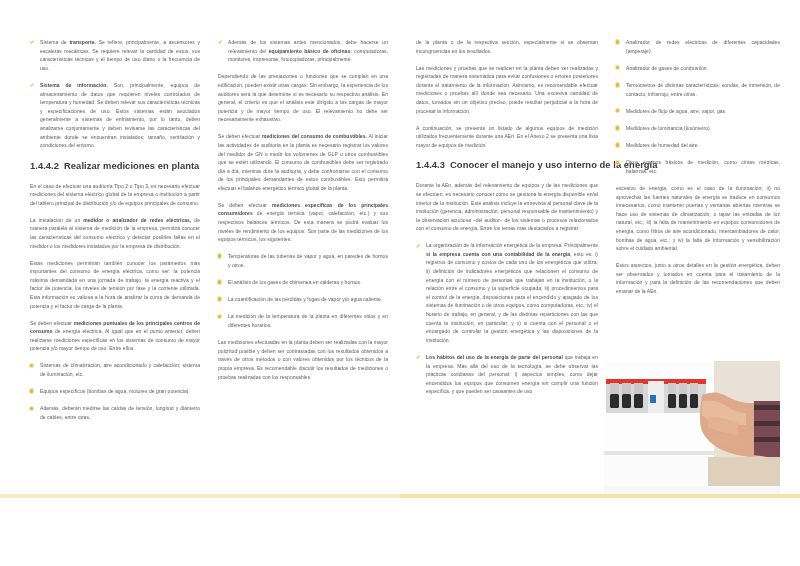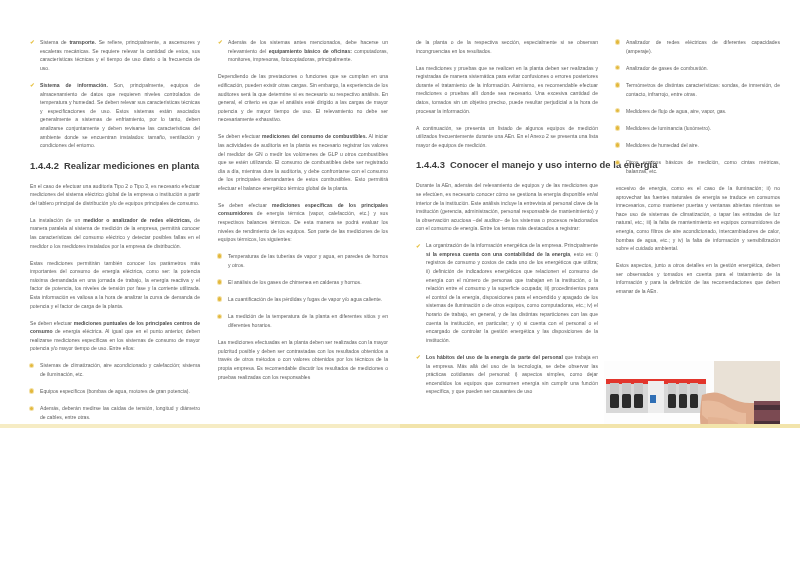--- a/index.html
+++ b/index.html
@@ -3,21 +3,21 @@
 <meta charset="utf-8">
 <style>
   * { box-sizing: border-box; margin: 0; padding: 0; }
   html, body {
     width: 800px; height: 566px;
     background: #ffffff;
     font-family: "Liberation Sans", sans-serif;
   }
   #page {
     position: relative;
-    width: 800px; height: 428px;
+    width: 800px; height: 498px;
     background: #ef4444;
     overflow: hidden;
   }
   
   .spread { display: flex; width: 800px; height: 566px; }
   .page {
     position: relative;
     width: 400px; height: 566px;
     background: #ffffff;
     padding: 38px 20px 0 20px;

